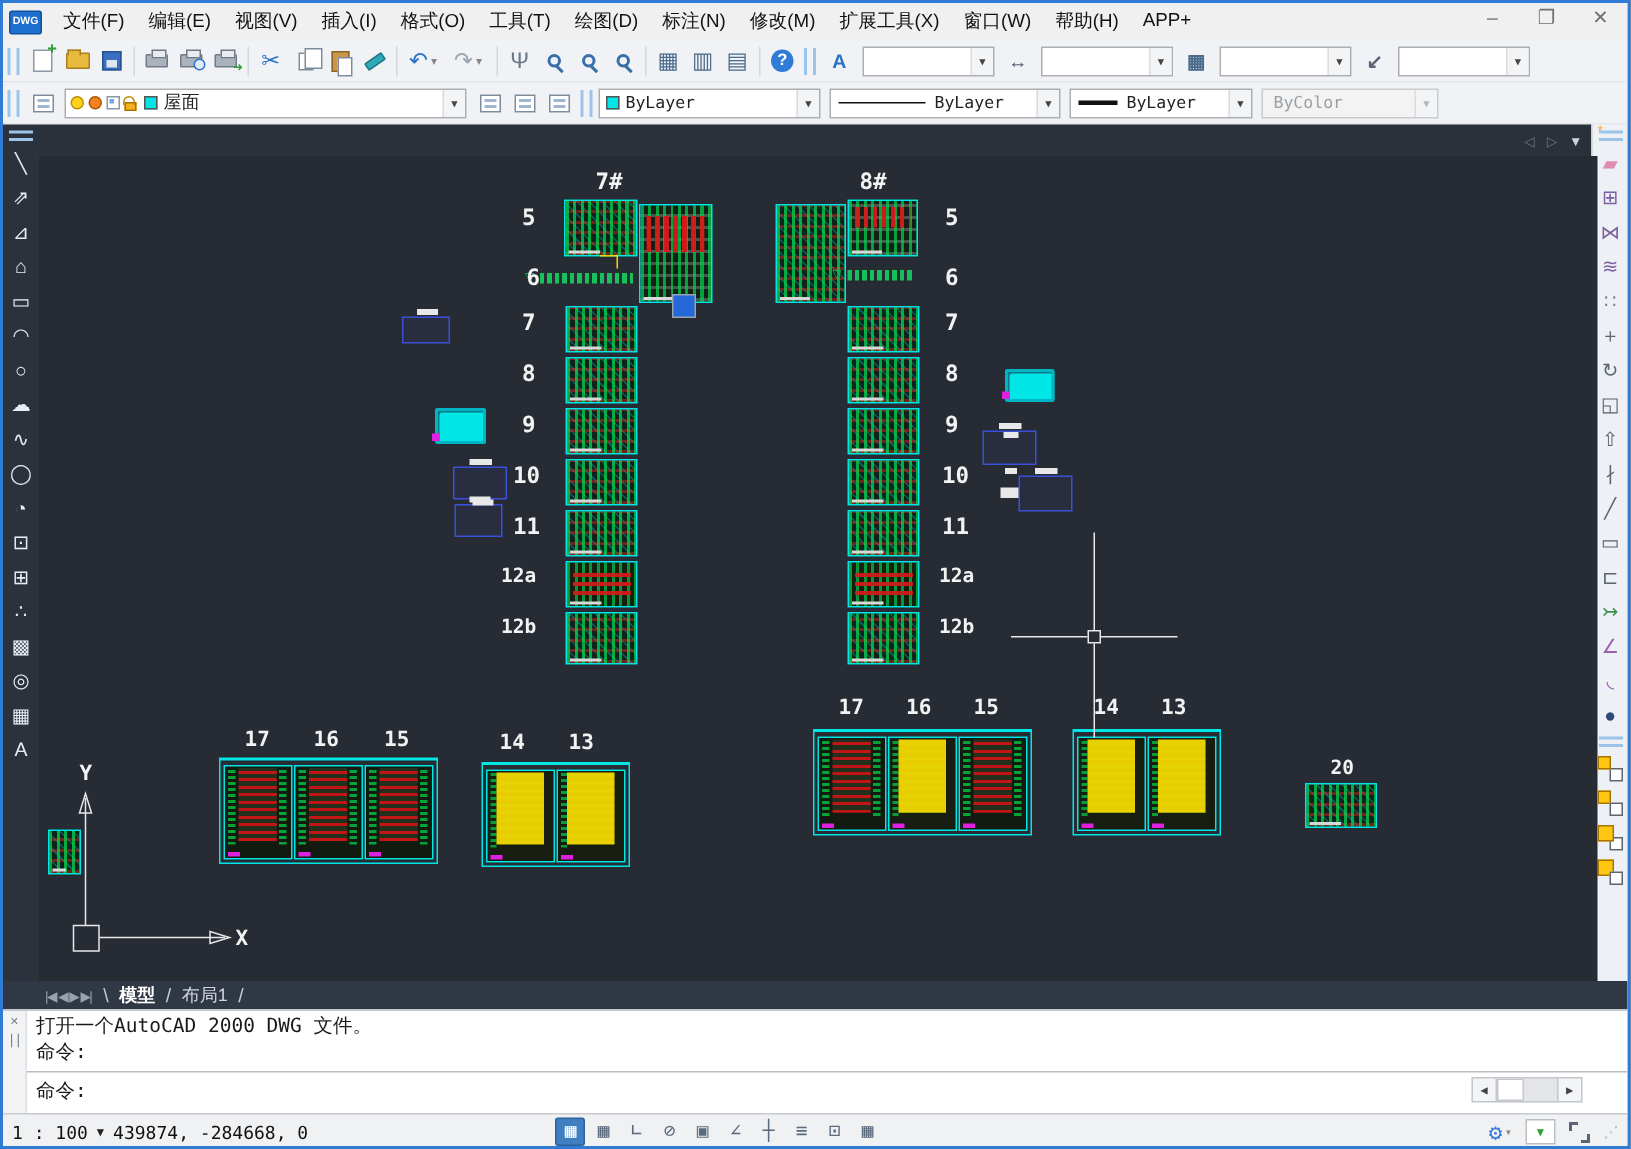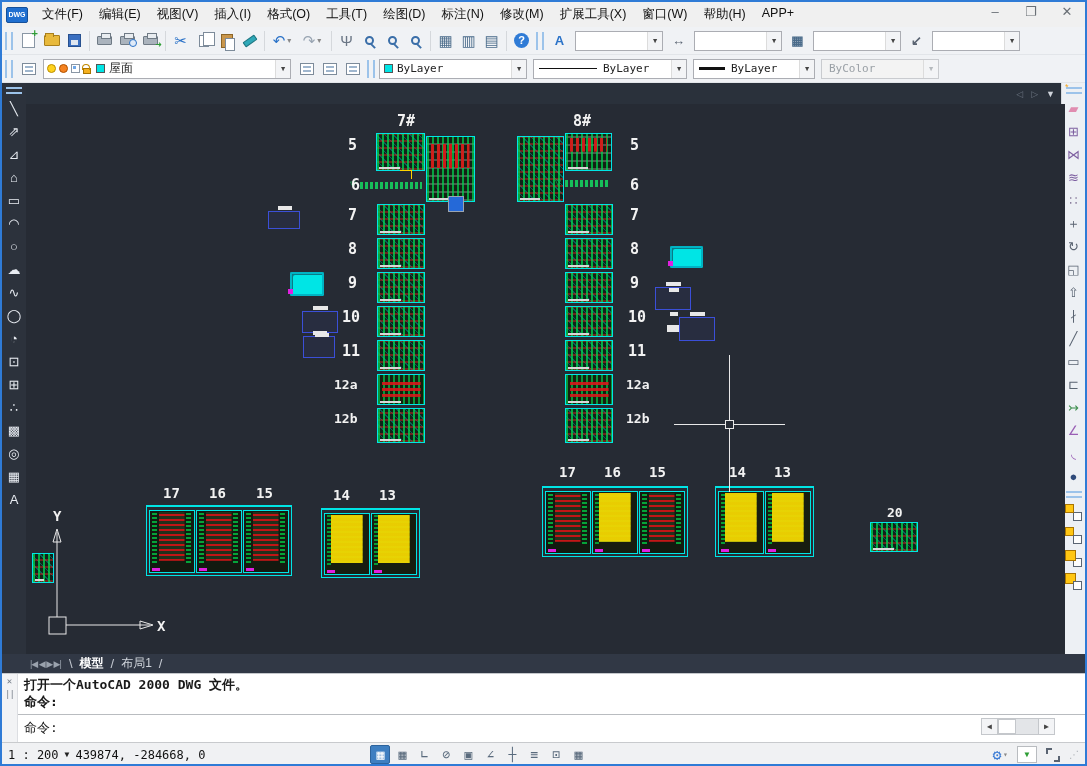--- a/index.html
+++ b/index.html
@@ -139,21 +139,21 @@
   .lt-slash { color:#c5cad2; font-size:13px; }
   .layout-tab { font-size:12px; color:#cfd4db; padding:0 3px; }
   .layout-tab.active { color:#fff; font-weight:bold; }
 
   
   #cmd { position:absolute; left:0; right:0; top:671px; height:69px; background:#fff; border-top:1px solid #c4c7cb; display:flex; font-family:"DejaVu Sans Mono",monospace; }
   #cmd .gutter { width:16px; background:#f2f3f5; border-right:1px solid #dcdee2; display:flex; flex-direction:column; align-items:center; padding-top:2px; color:#7a828c; }
   #cmd .gutter .x { font-size:9px; }
   #cmd .gutter .bars { font-size:9px; margin-top:3px; letter-spacing:-1px; }
   #cmd .lines { flex:1; position:relative; padding:2px 6px; font-size:13px; color:#1a1a1a; }
-  #cmd .histline { line-height:17px; white-space:pre;font-weight:bold; }
+  #cmd .histline { line-height:17px; white-space:pre; }
   #cmd .divider { position:absolute; left:0; right:0; top:40px; height:1px; background:#b9bcc0; }
   #cmd .prompt { position:absolute; left:6px; top:45px; line-height:17px; }
   #cmd .hscroll { position:absolute; right:30px; top:44px; display:flex; align-items:center; }
   #cmd .hscroll .btn { width:17px; height:17px; border:1px solid #c4c7cb; background:#f3f4f6; font-size:8px; display:flex; align-items:center; justify-content:center; color:#444; }
   #cmd .hscroll .track { width:40px; height:17px; background:#e3e5e8; border-top:1px solid #c4c7cb; border-bottom:1px solid #c4c7cb; }
   #cmd .hscroll .track i { display:block; width:18px; height:15px; background:#fff; border:1px solid #c4c7cb; }
 
   
   #status { position:absolute; left:0; right:0; top:740px; height:24px; background:#f0f1f3; border-top:1px solid #c8cacd; display:flex; align-items:center; font-family:"DejaVu Sans Mono",monospace; font-size:12px; color:#111; padding:0 6px; }
   #status .coordblock { display:flex; align-items:center; gap:6px; }
@@ -274,21 +274,21 @@
           <span class="arrowbtn">▼</span>
         </div>
       </div>
   </div>
 
   <div class="tbrow" id="tbrow2">
     <div class="grip"></div>
     <span class="tbi">
         <span class="ic ic-sheets"></span>
       </span>
-    <div class="combo" style="width:248px; margin-left:3px;">
+    <div class="combo" style="width:268px; margin-left:3px;">
       <span class="ic ic-bulb" style="margin-right:3px;"></span>
       <span class="ic ic-sun" style="margin-right:3px;"></span>
       <span class="ic ic-vp" style="margin-right:3px;"></span>
       <span class="ic ic-lock" style="margin-right:4px;"></span>
       <span class="swatch"></span>
       <span style="font-family:'Liberation Sans',sans-serif; font-size:12px;">屋面</span>
       <span class="arrowbtn">▼</span>
     </div>
     <div id="layer-btns" style="display:flex; margin-left:4px;">
         <span class="tbi">
@@ -524,21 +524,21 @@
         <span class="track">
             <i></i>
           </span>
         <span class="btn">▶</span>
       </div>
     </div>
   </div>
 
   <div id="status">
     <div class="coordblock">
-      <span>1 : 200</span>
+      <span>1 : 100</span>
       <span class="scale-caret">▼</span>
       <span>439874, -284668, 0</span>
     </div>
     <div class="toggles" id="status-toggles">
         <span class="stat-btn active">▦</span>
         <span class="stat-btn">▦</span>
         <span class="stat-btn">∟</span>
         <span class="stat-btn">⊘</span>
         <span class="stat-btn">▣</span>
         <span class="stat-btn">∠</span>

